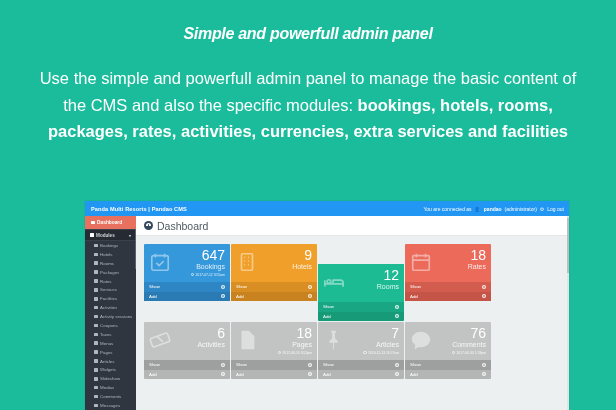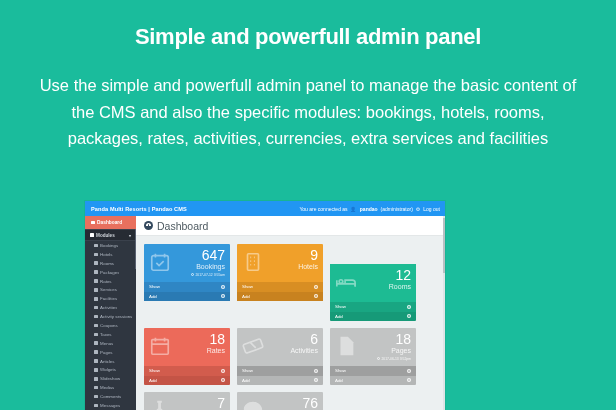--- a/index.html
+++ b/index.html
@@ -7,39 +7,40 @@
     width: 616px; height: 410px;
     overflow: hidden;
     font-family: "Liberation Sans", sans-serif;
   }
   body { background: #1abc9c; position: relative; }
 
   
   .hero { width: 616px; padding: 24px 38px 0 38px; text-align: center; }
   .hero-title {
     color: #ffffff;
-    font-size: 22px;
+    font-size: 16px;
     font-weight: bold;
     letter-spacing: -0.3px;
     line-height: 1.2;
+    font-style: italic;
   }
   .hero-sub {
     margin-top: 22px;
     color: #ffffff;
     font-size: 16.5px;
     line-height: 1.6;
     font-weight: 400;
   }
-  .hero-sub b { font-weight: normal; }
+  .hero-sub b { font-weight: bold; }
 
   
   .panel-wrap {
     position: absolute;
     left: 85px; top: 201px;
-    width: 360px; height: 209px;
+    width: 484px; height: 209px;
     overflow: hidden;
     background: #ffffff;
     box-shadow: 0 0 0 1px rgba(0,0,0,0.04);
   }
   .topbar {
     height: 15px;
     background: #2196f3;
     display: flex;
     align-items: center;
     justify-content: space-between;
@@ -121,21 +122,21 @@
     background: #ffffff;
   }
   .gauge:after {
     content: ""; position: absolute; left: 3.6px; top: 3.4px;
     width: 1.8px; height: 3.4px; background: #34495e; border-radius: 1px;
   }
   .content-title { font-size: 10.5px; color: #4e5a61; font-weight: 400; }
 
   .cards {
     padding: 8px 0 0 8px;
-    display: flex; flex-wrap: wrap; gap: 7px;
+    display: flex; flex-wrap: wrap; gap: 1px;
   }
   .card {
     width: 86px;
     border-radius: 1px;
     overflow: hidden;
     color: #ffffff;
   }
   .card-top {
     height: 38px;
     padding: 4px 5px 0 5px;

